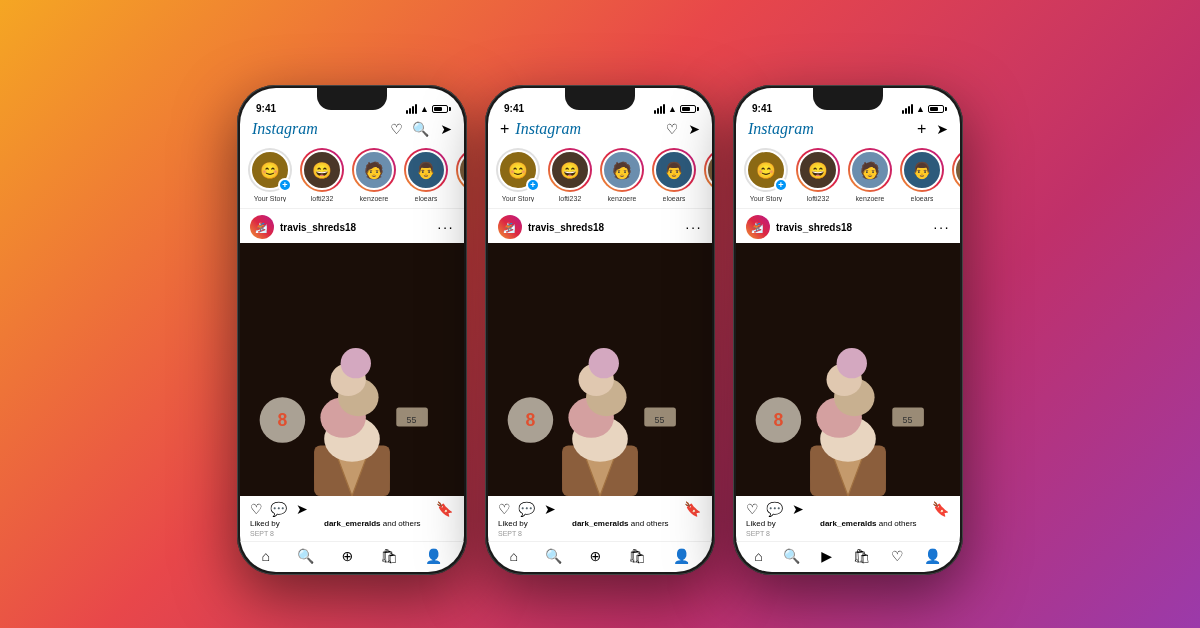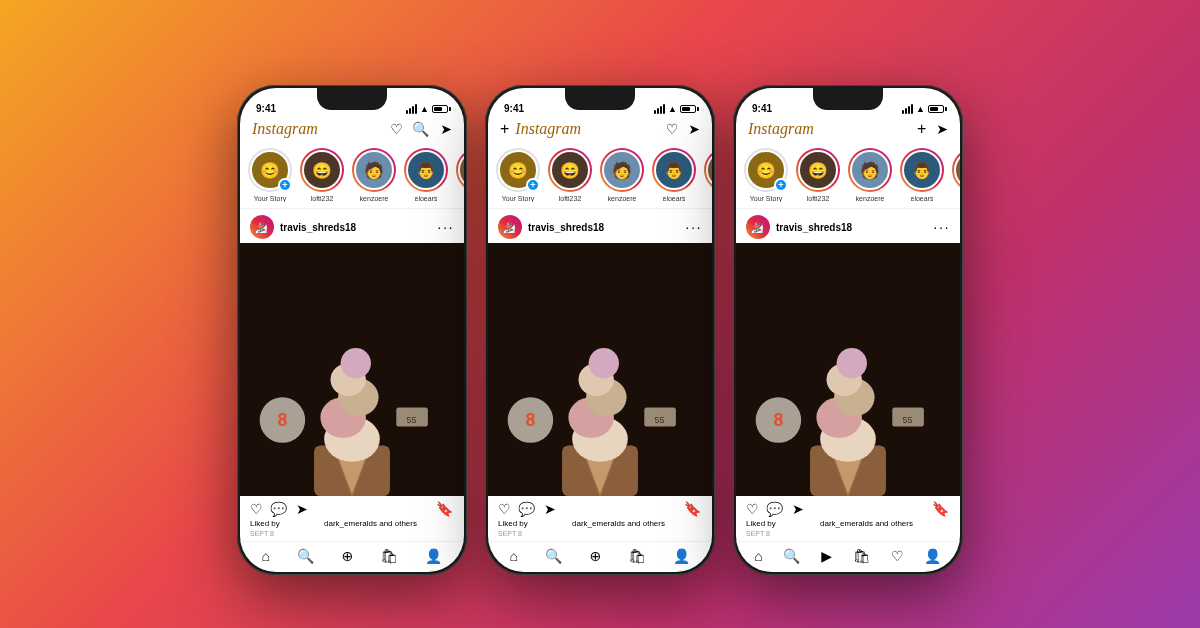--- a/index.html
+++ b/index.html
@@ -121,21 +121,21 @@
       justify-content: space-between;
       padding: 4px 12px 4px;
       flex-shrink: 0;
     }
 
     .header-logo {
       font-family: 'Georgia', serif;
       font-style: italic;
       font-size: 16px;
       font-weight: 400;
-      color: #a16207;
+      color: #0369a1;
     }
 
     .header-icons {
       display: flex;
       gap: 10px;
       align-items: center;
     }
 
     .header-icon {
       font-size: 14px;
@@ -313,21 +313,21 @@
       color: #000;
     }
 
     .post-likes {
       padding: 0 10px 2px;
       font-size: 8px;
       font-weight: 400;
       color: #000;
       flex-shrink: 0;
     }
-    .post-likes b { font-weight: 400; padding-left: 42px; }
+    .post-likes b { font-weight: 700; padding-left: 42px; }
 
     .post-date {
       padding: 0 10px 4px;
       font-size: 7px;
       color: #999;
       text-transform: uppercase;
       flex-shrink: 0;
     }
 
     

